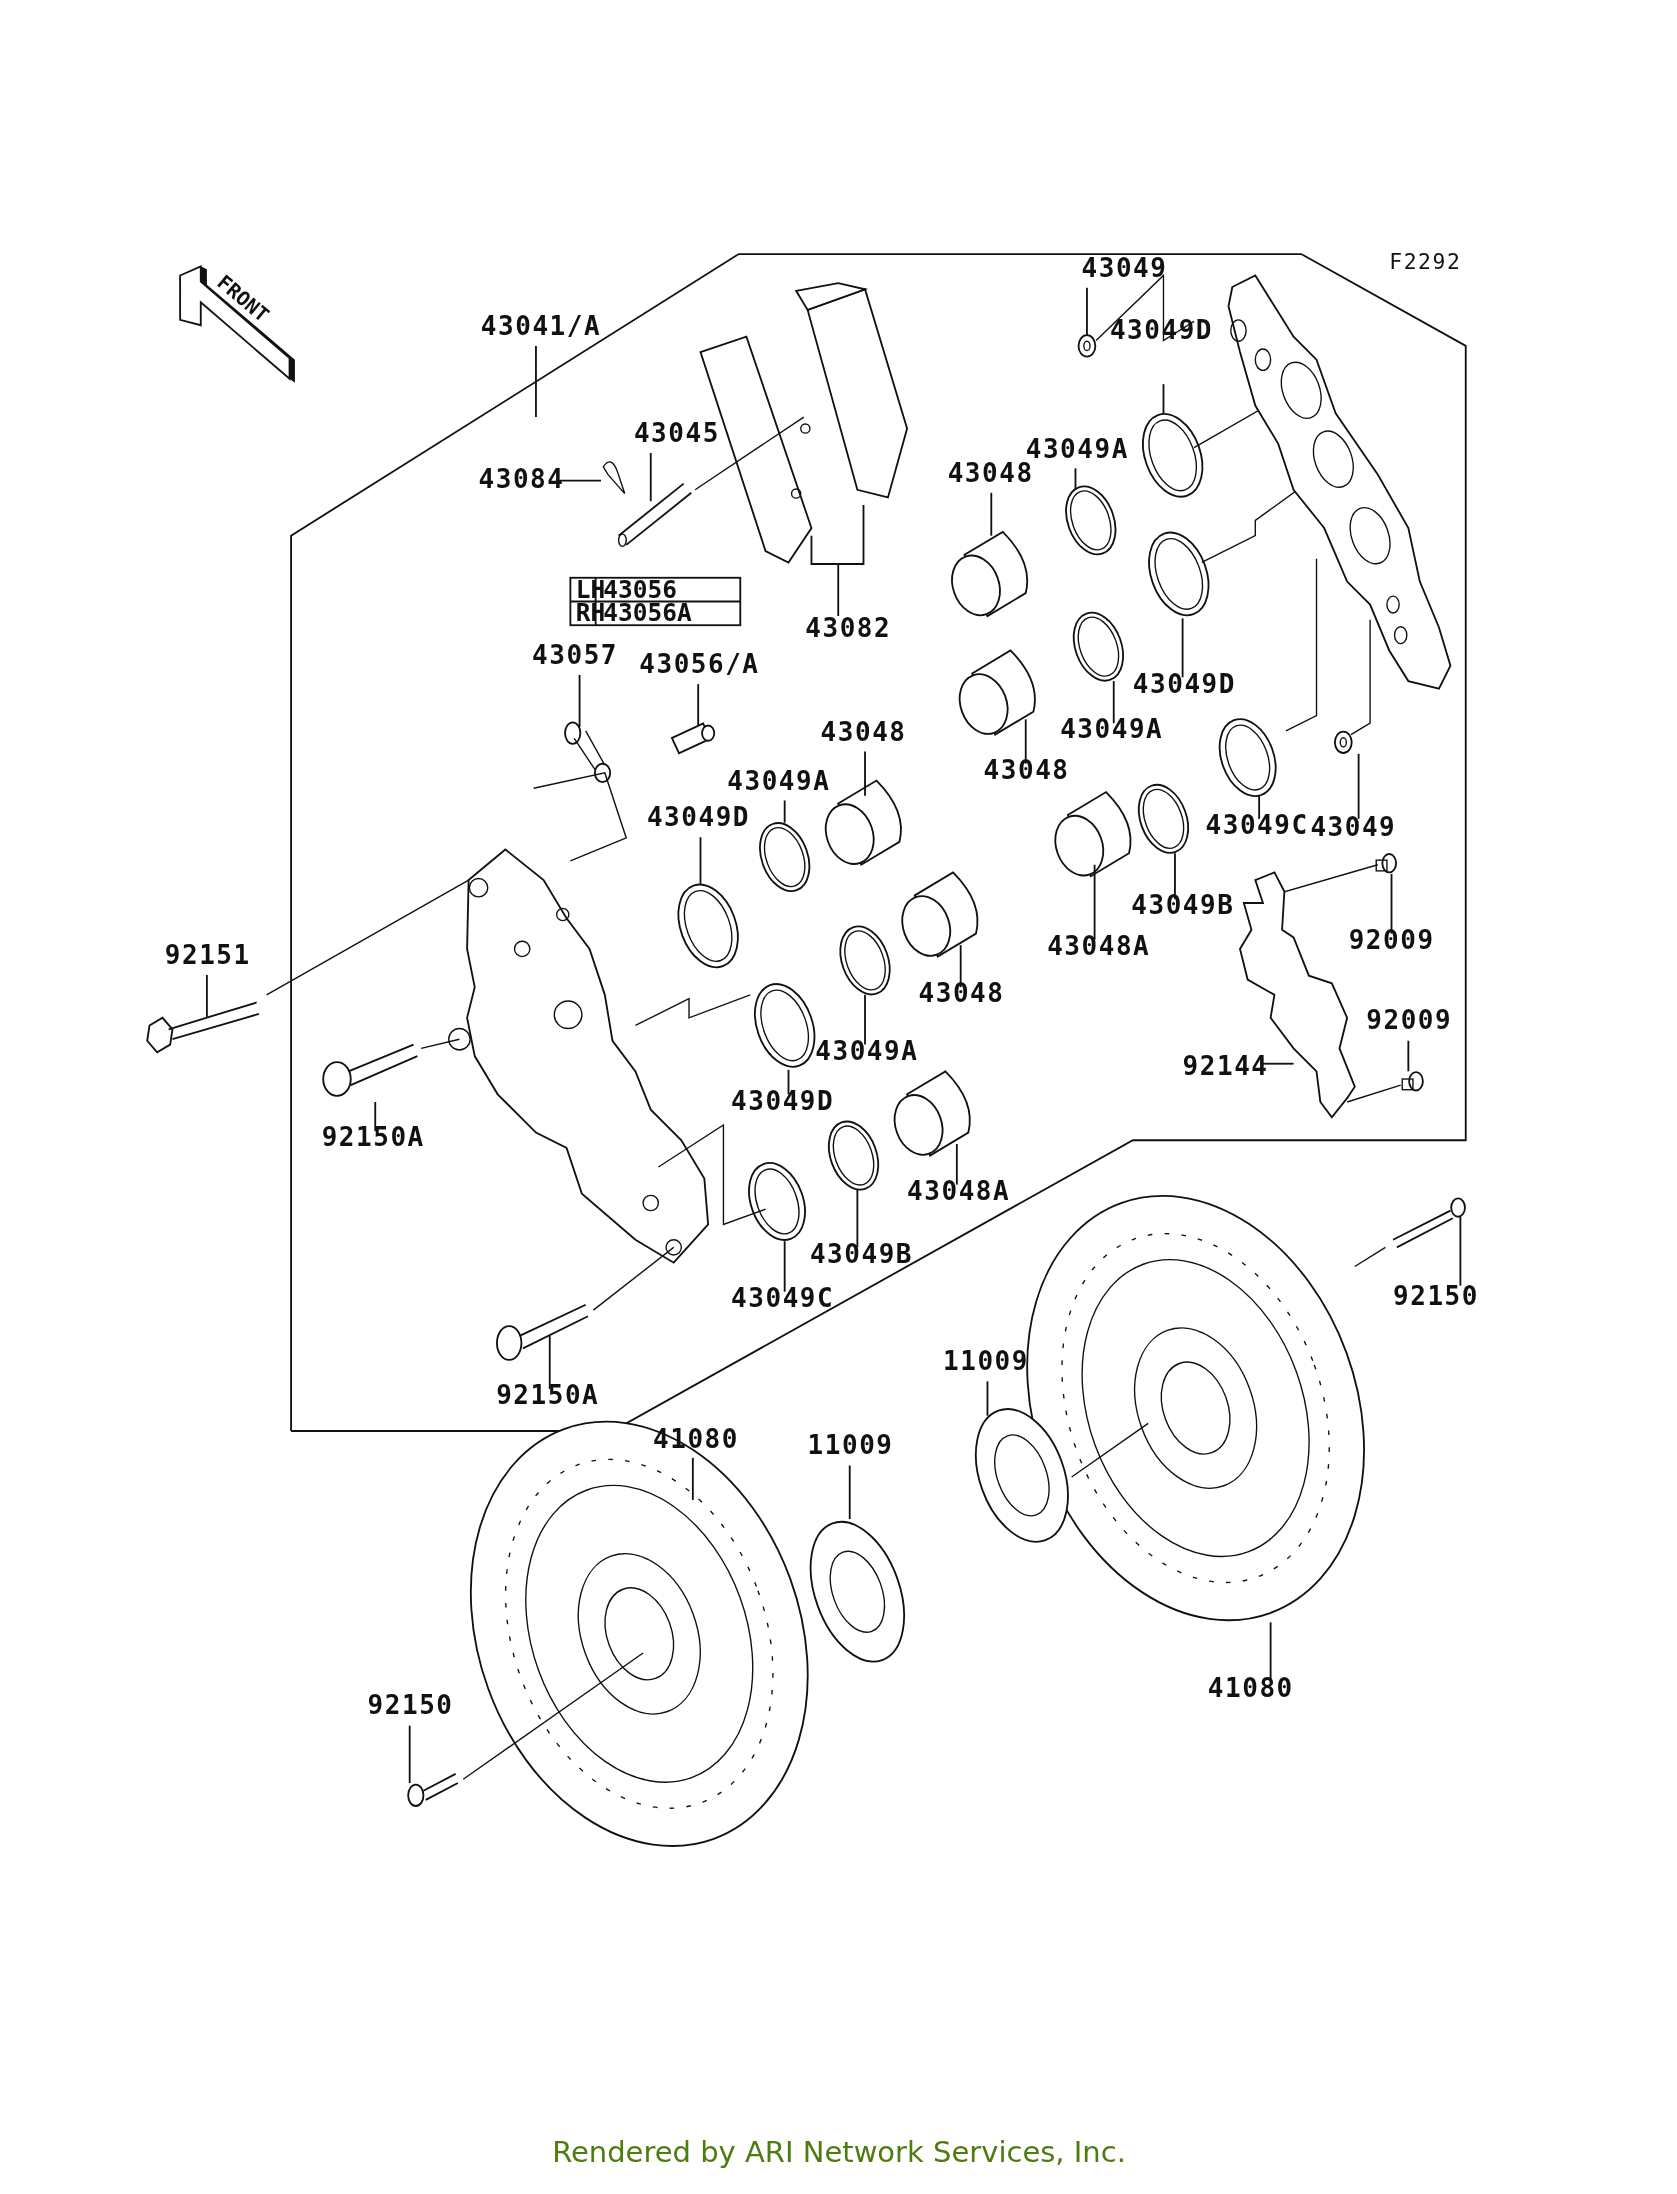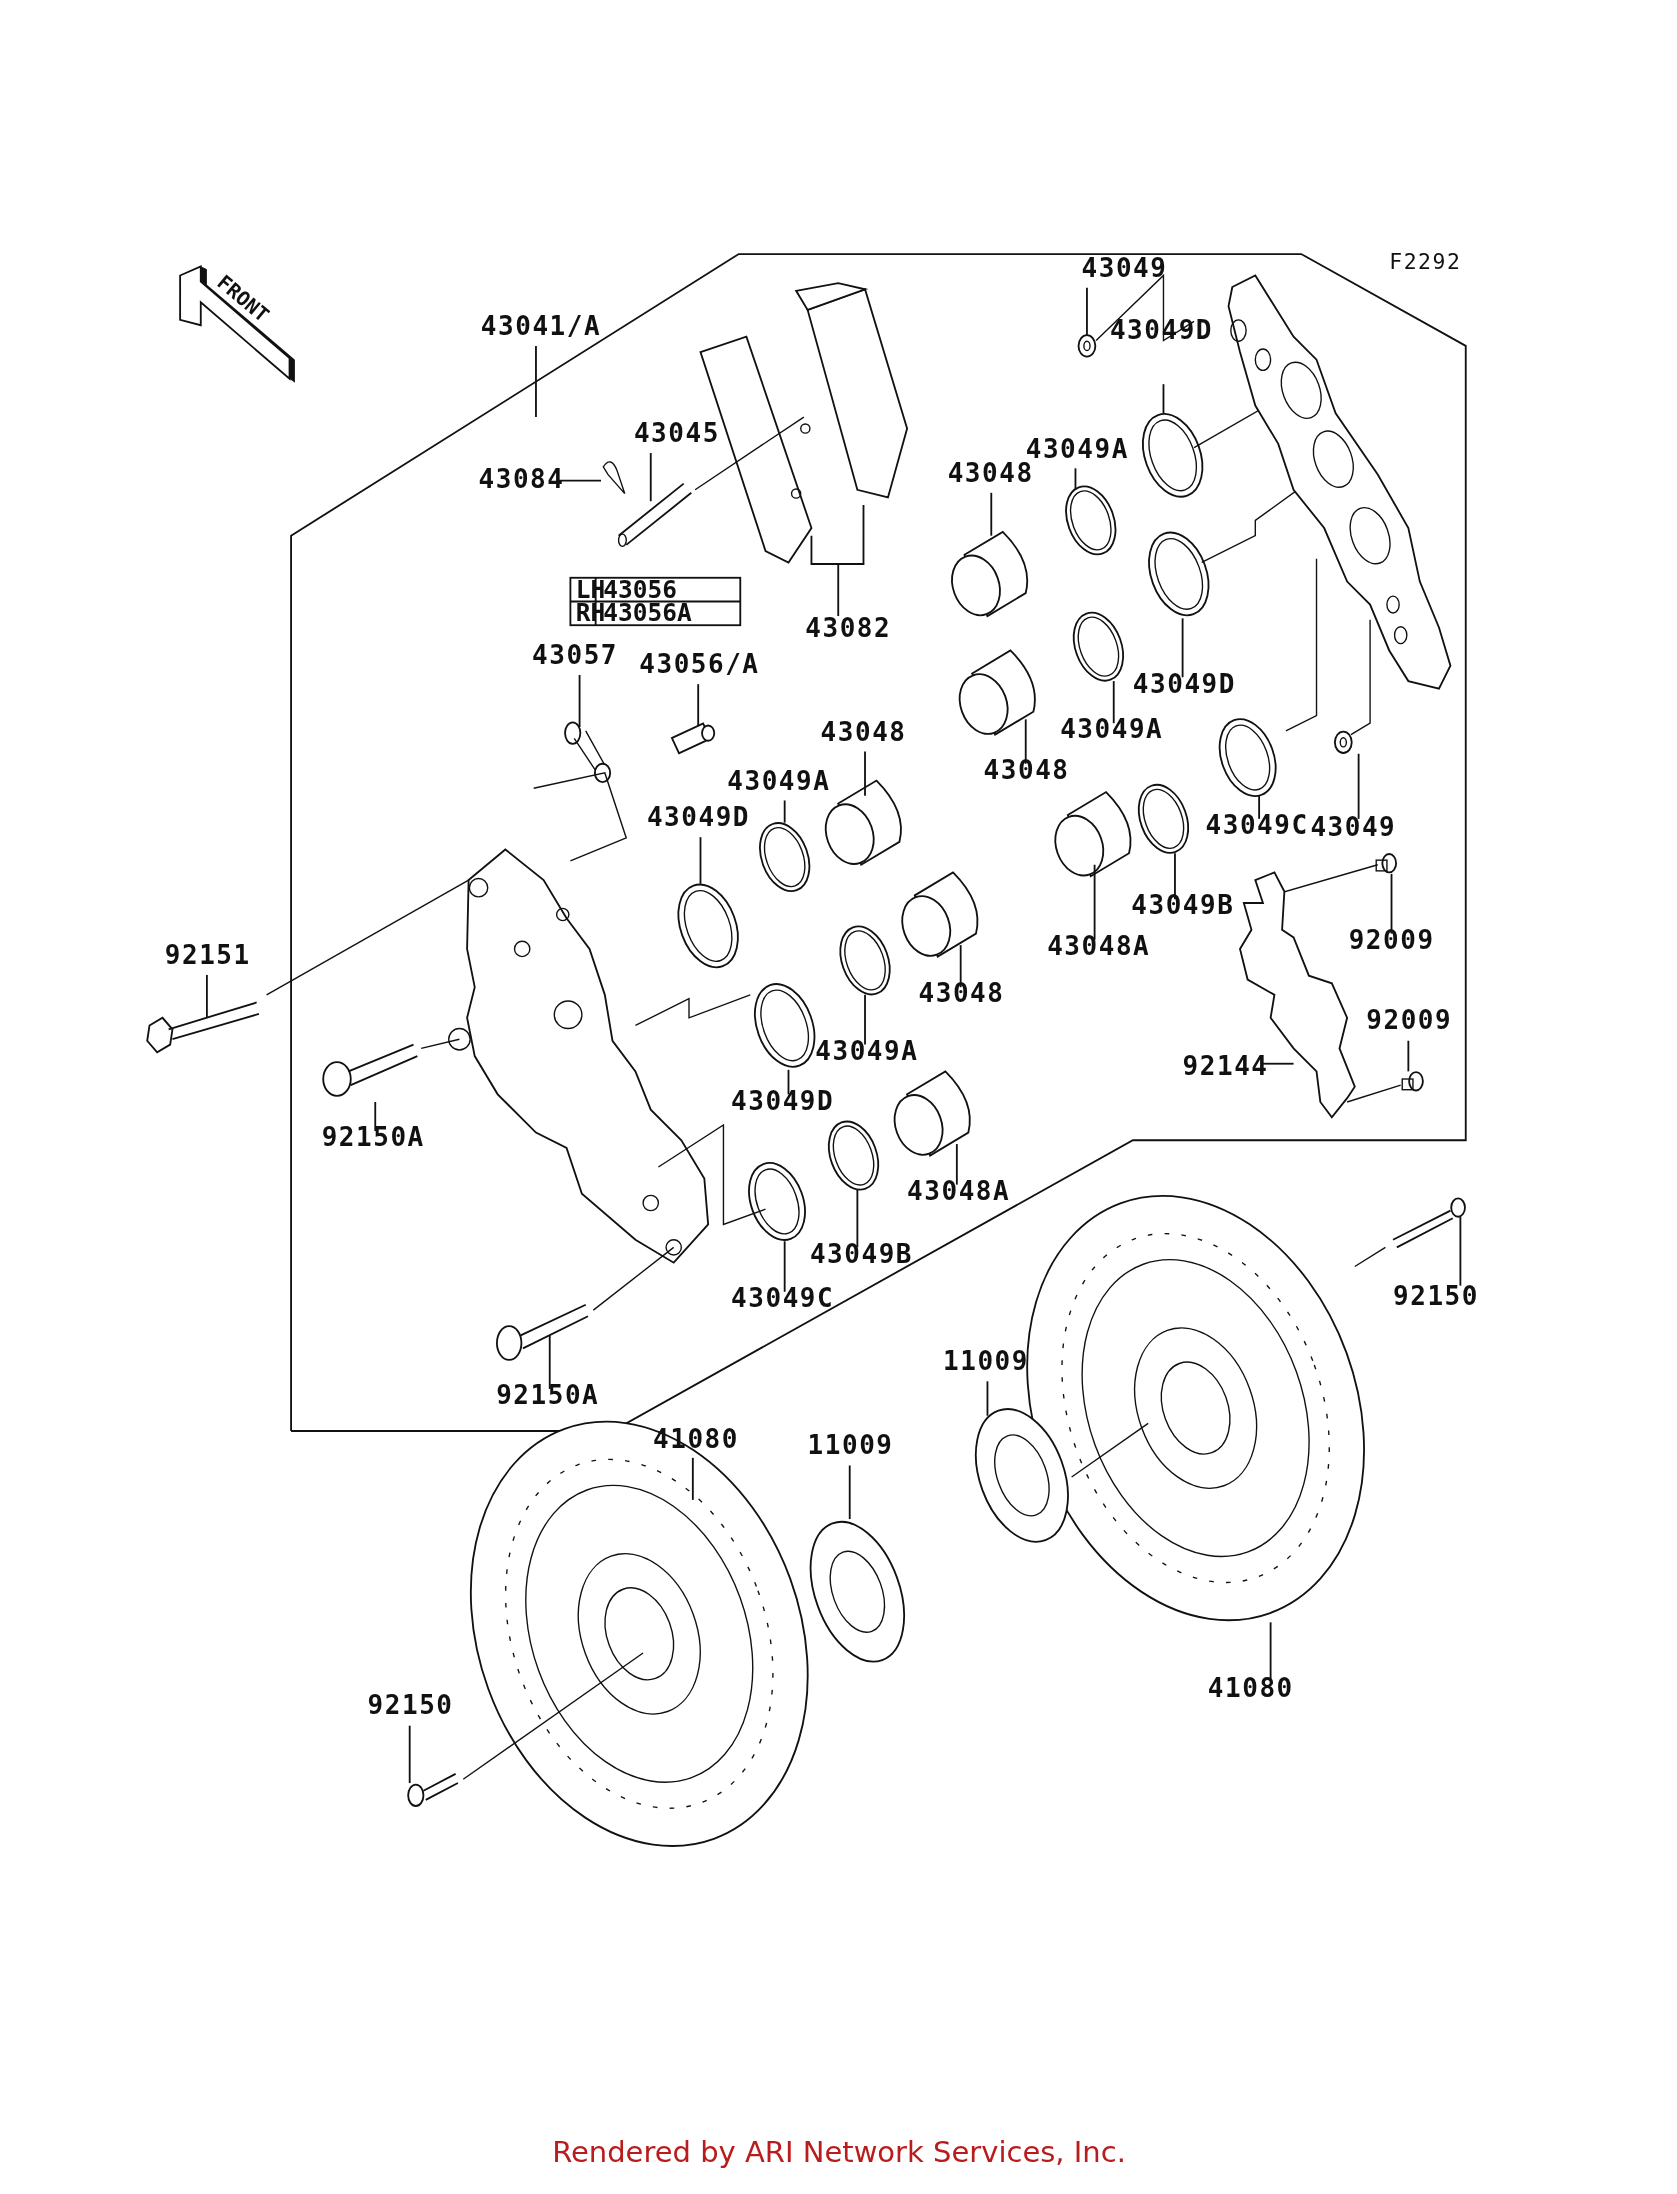--- a/index.html
+++ b/index.html
@@ -3,21 +3,21 @@
 <meta charset="utf-8">
 <style>
   html, body { margin:0; padding:0; background:#ffffff; }
   body { width:1678px; height:2194px; position:relative; overflow:hidden; }
   #diagram { position:absolute; left:0; top:0; width:1678px; height:2194px; }
   .lbl { font-family:"DejaVu Sans Mono", "Liberation Mono", monospace; font-weight:bold; font-size:34px; fill:#111; letter-spacing:2px; }
   .ln { stroke:#111; stroke-width:2.4; fill:none; }
   .part { stroke:#111; stroke-width:2.4; fill:#fff; }
   .thin { stroke:#111; stroke-width:1.8; fill:none; }
   .footer { position:absolute; left:0; width:1678px; top:2135px; text-align:center;
-            font-family:"DejaVu Sans", sans-serif; font-size:29px; color:#b91c1c; }
+            font-family:"DejaVu Sans", sans-serif; font-size:29px; color:#4d7c0f; }
   .lhrh { font-family:"DejaVu Sans Mono", monospace; font-weight:bold; font-size:32px; fill:#111; }
 </style>
 </head>
 <body>
 
 <svg id="diagram" viewBox="0 0 2192 2867" xmlns="http://www.w3.org/2000/svg">
 
   <text class="lbl" x="1815" y="352" style="font-size:28px;font-weight:normal">F2292</text>
 
   <g>

